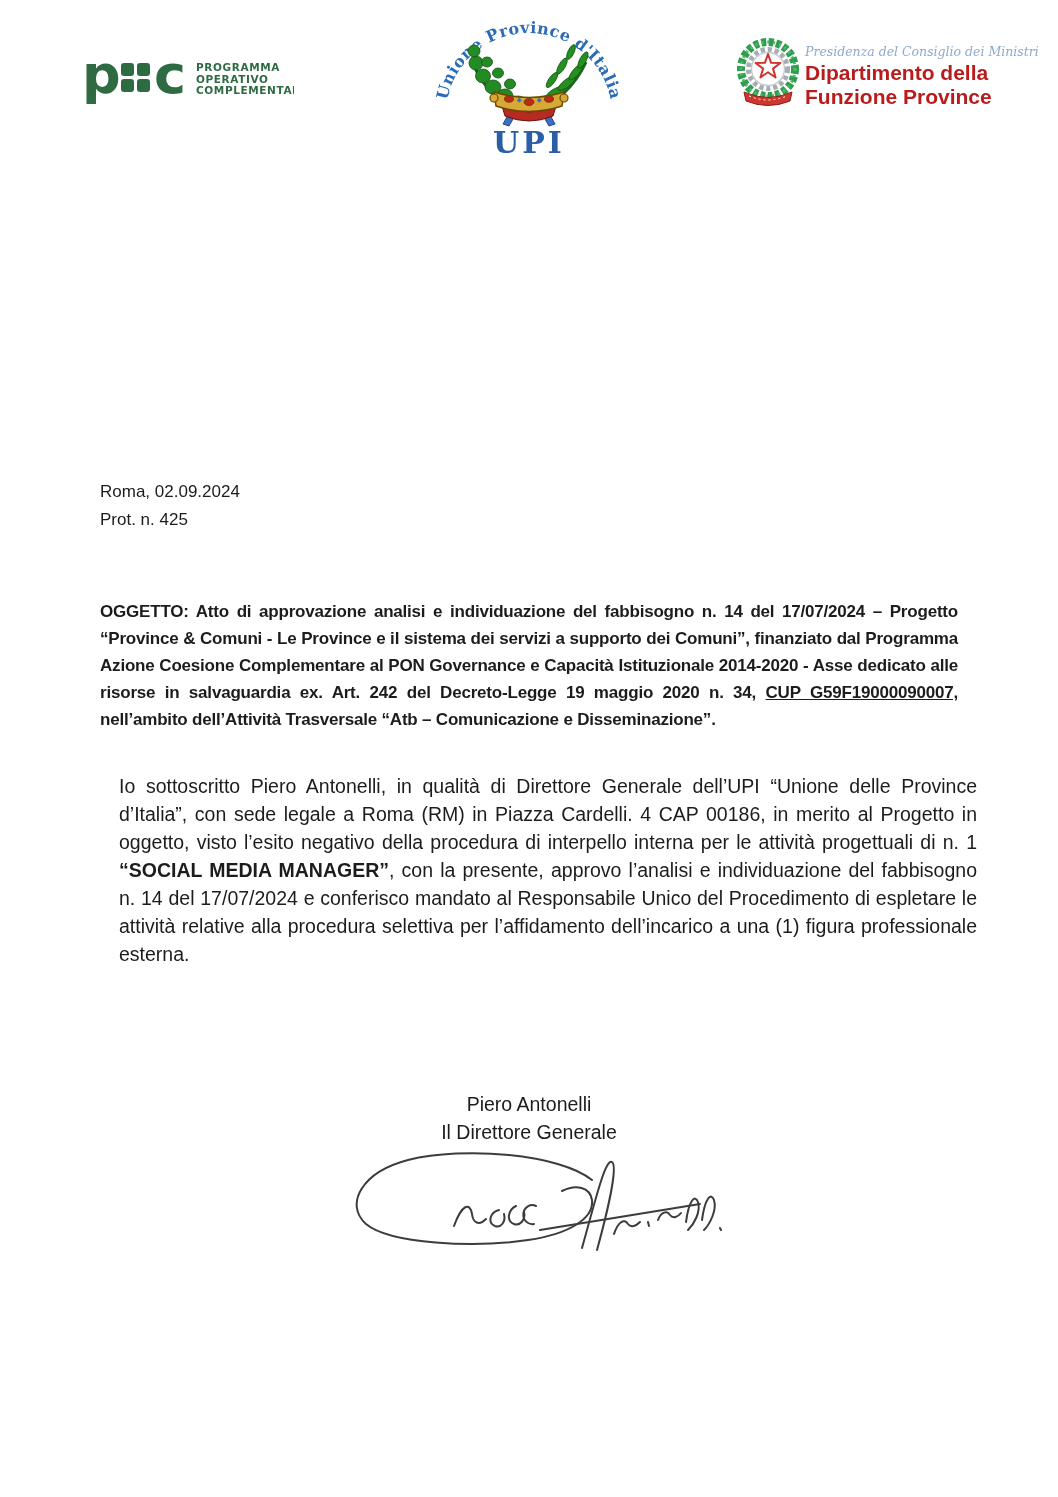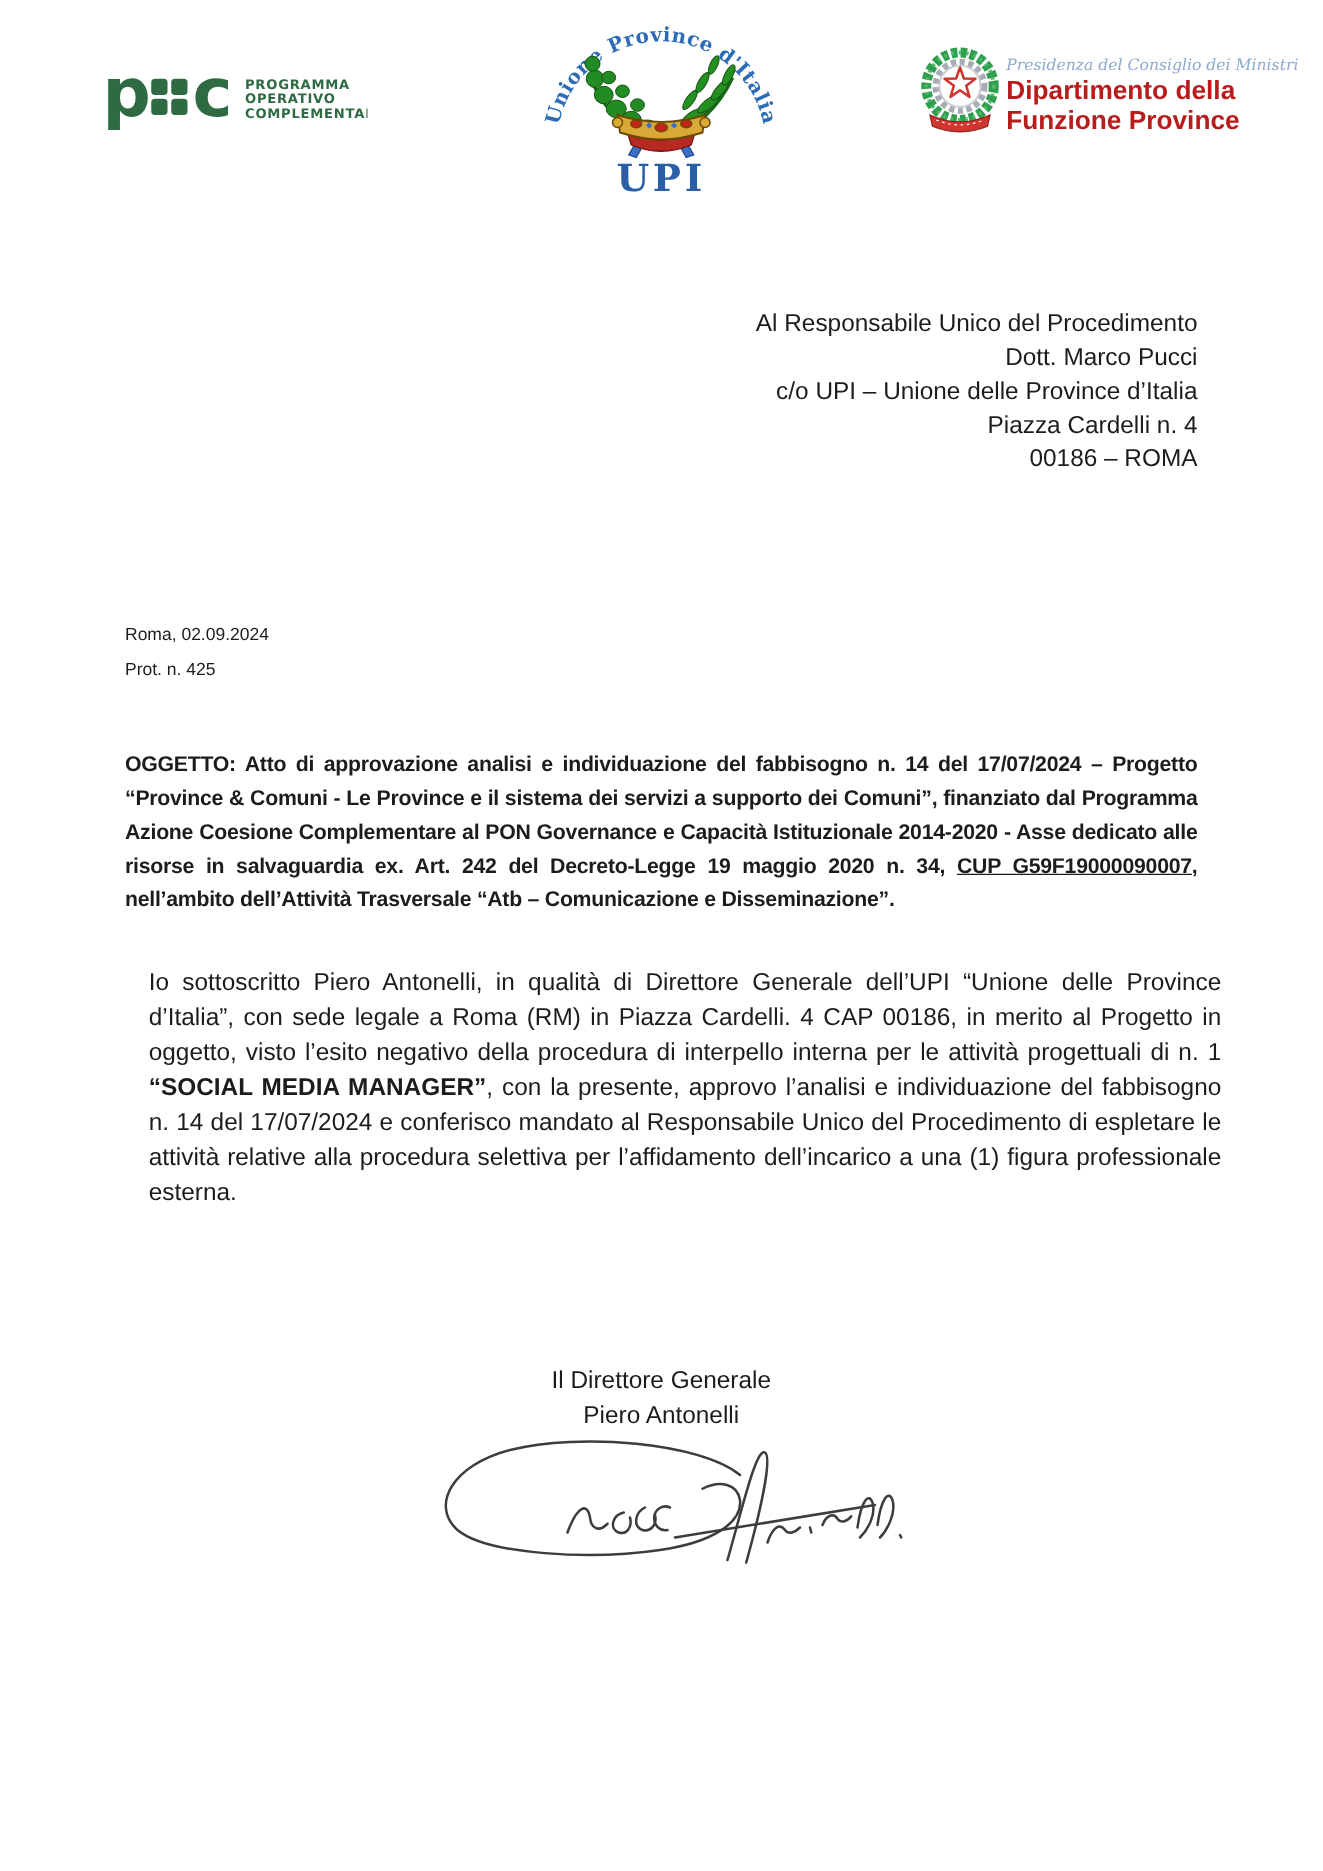--- a/index.html
+++ b/index.html
@@ -23,22 +23,22 @@
   }
   .dfp-title{
     font-size:21px;font-weight:bold;color:#b91c1c;line-height:24px;white-space:nowrap;
   }
   
   .recipient{
     position:absolute;top:246px;right:100px;
     text-align:right;font-size:19.5px;line-height:27px;
   }
   .meta{
-    position:absolute;top:493px;left:100px;
-    font-size:14px;line-height:28px;
+    position:absolute;top:478px;left:100px;
+    font-size:17px;line-height:28px;
   }
   .subject{
     position:absolute;top:574px;left:100px;width:858px;
     font-size:17px;font-weight:bold;letter-spacing:-0.2px;
     line-height:27px;text-align:justify;margin-top:24px;
   }
   .subject .cup{text-decoration:underline;}
   .bodytext{
     position:absolute;top:752px;left:100px;width:858px;
     font-size:19.5px;line-height:28px;text-align:justify;margin-left:19px;
@@ -140,40 +140,33 @@
         <path d="M 14,60 Q 33,68 52,60" fill="none" stroke="#ffffff" stroke-width="1" stroke-dasharray="2 3"></path>
       </svg>
       <div class="dfp-text">
         <div class="dfp-script">Presidenza del Consiglio dei Ministri</div>
         <div class="dfp-title">Dipartimento della</div>
         <div class="dfp-title">Funzione Province</div>
       </div>
     </div>
   </div>
 
-  <div class="recipient">
-    <div>Al Responsabile Unico del Procedimento</div>
-    <div>Dott. Marco Pucci</div>
-    <div>c/o UPI – Unione delle Province d’Italia</div>
-    <div>Piazza Cardelli n. 4</div>
-    <div>00186 – ROMA</div>
-  </div>
 
   <div class="meta">
     <div>Roma, 02.09.2024</div>
     <div>Prot. n. 425</div>
   </div>
 
   <p class="subject"><span>OGGETTO: Atto di approvazione analisi e individuazione del fabbisogno n. 14 del 17/07/2024 – Progetto “Province &amp; Comuni - Le Province e il sistema dei servizi a supporto dei Comuni”, finanziato dal Programma Azione Coesione Complementare al PON Governance e Capacità Istituzionale 2014-2020 - Asse dedicato alle risorse in salvaguardia ex. Art. 242 del Decreto-Legge 19 maggio 2020 n. 34, </span><span class="cup">CUP G59F19000090007,</span><span> nell’ambito dell’Attività Trasversale “Atb – Comunicazione e Disseminazione”.</span></p>
 
   <p class="bodytext"><span>Io sottoscritto Piero Antonelli, in qualità di Direttore Generale dell’UPI “Unione delle Province d’Italia”, con sede legale a Roma (RM) in Piazza Cardelli. 4 CAP 00186, in merito al Progetto in oggetto, visto l’esito negativo della procedura di interpello interna per le attività progettuali di n. 1 </span><b>“SOCIAL MEDIA MANAGER”</b><span>, con la presente, approvo l’analisi e individuazione del fabbisogno n. 14 del 17/07/2024 e conferisco mandato al Responsabile Unico del Procedimento di espletare le attività relative alla procedura selettiva per l’affidamento dell’incarico a una (1) figura professionale esterna.</span></p>
 
   <div class="closing">
+    <div>Piero Antonelli</div>
     <div>Il Direttore Generale</div>
-    <div>Piero Antonelli</div>
   </div>
 
   <svg class="signature" width="382" height="118" viewBox="0 0 382 118">
     <g fill="none" stroke="#3c3c3c" stroke-width="2" stroke-linecap="round">
 
       <path d="M 250,38 C 218,12 122,4 66,18 C 20,30 2,62 24,82 C 48,102 132,106 186,98 C 228,92 252,76 250,58 C 248,45 234,42 220,49"></path>
 
       <path d="M 112,84 C 120,62 128,60 130,72 C 131,81 137,84 144,77"></path>
       <path d="M 157,68 C 148,70 145,81 153,84 C 159,86 164,80 162,72"></path>
       <path d="M 174,64 C 166,68 164,79 172,82 C 178,84 184,78 182,70"></path>

